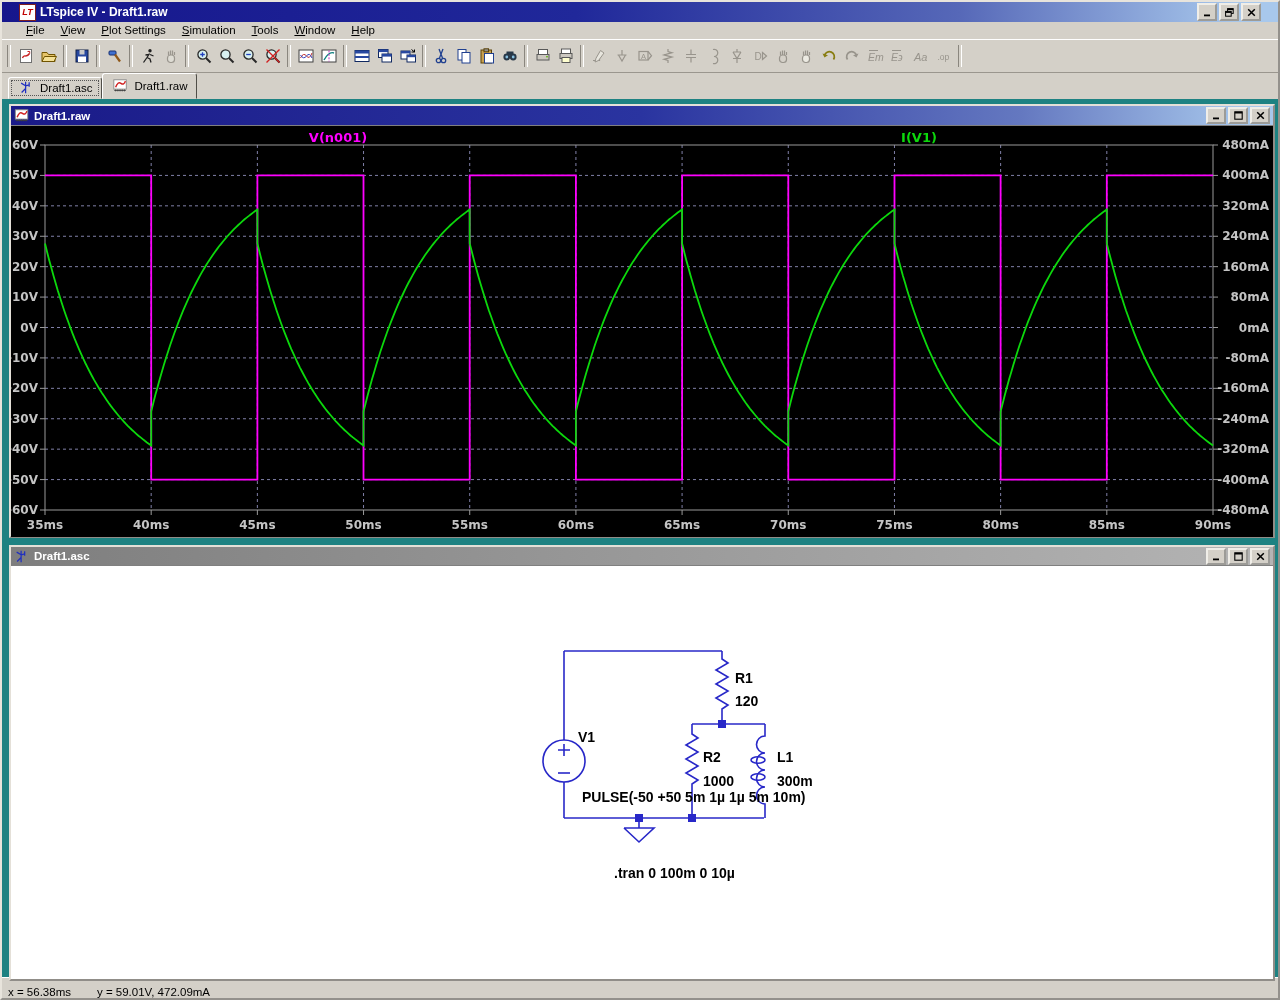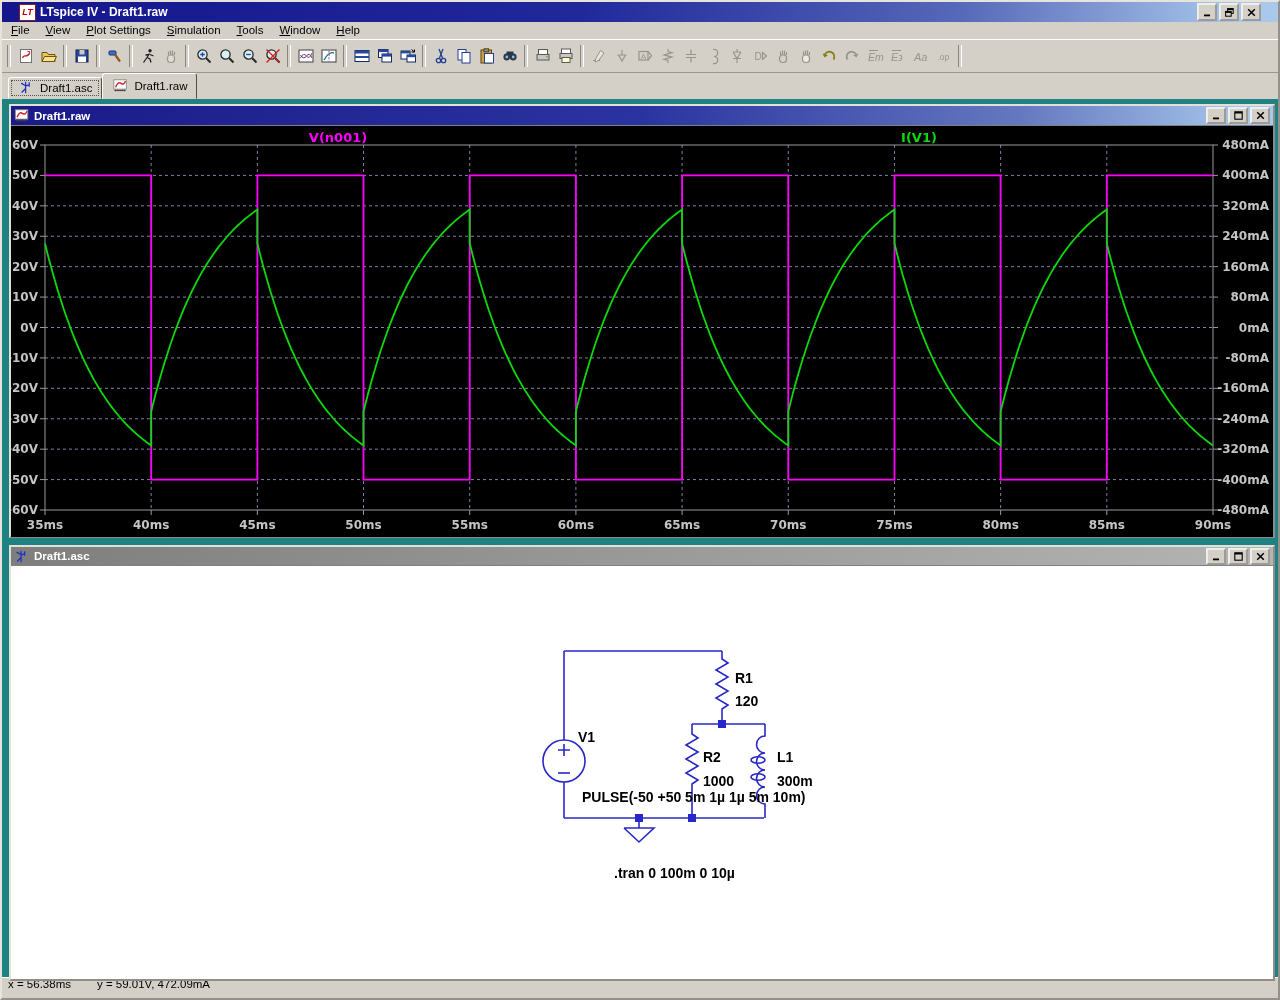--- a/index.html
+++ b/index.html
@@ -9,21 +9,21 @@
 
   
   .titlebar{height:20px;flex:0 0 20px;background:linear-gradient(90deg,#16168C 0%,#20289A 45%,#5668B8 75%,#A8C8EC 97%);
             display:flex;align-items:center;gap:4px;padding:0 17px;color:#fff;font-weight:bold;font-size:12px;}
   .app-icon{width:15px;height:15px;background:#fff;border:1px solid #802020;display:flex;align-items:center;justify-content:center;}
   .app-icon span{color:#C00000;font-size:9px;font-weight:bold;font-style:italic;}
   .tb-ctrls{margin-left:auto;display:flex;gap:2px;}
   .win-btn{width:16px;height:14px;background:#D4D0C8;border:2px outset #F0EEE8;display:flex;align-items:center;justify-content:center;}
 
   
-  .menubar{height:17px;flex:0 0 17px;display:flex;align-items:center;font-size:11.5px;color:#000;padding-left:1px;}
+  .menubar{height:17px;flex:0 0 17px;display:flex;align-items:center;font-size:11.5px;color:#000;padding-left:16px;}
   .menu-item{padding:1px 8px 2px 8px;}
 
   
   .toolbar{height:30px;flex:0 0 30px;display:flex;align-items:center;padding:1px 2px;
            border-top:1px solid #FFF;border-bottom:1px solid #9A968E;}
   .tb-btn{width:23px;height:25px;display:flex;align-items:center;justify-content:center;}
   .tb-sep{width:2px;height:22px;border-left:1px solid #8A867E;border-right:1px solid #FFF;margin:0 3px;}
 
   
   .tabstrip{height:26px;flex:0 0 26px;display:flex;align-items:flex-end;padding-left:6px;position:relative;}
@@ -46,21 +46,21 @@
 
   .plot-area{height:411px;background:#000;position:relative;border-top:1px solid #808080;}
   #plot-svg{position:absolute;left:0;top:0;}
   .ax{font-family:"DejaVu Sans",sans-serif;font-size:12px;font-weight:bold;fill:#C4C4C4;}
   .tl{font-family:"DejaVu Sans",sans-serif;font-size:13px;font-weight:bold;}
 
   .schem-area{height:413px;background:#FFFFFF;position:relative;border-top:1px solid #808080;}
   .schem-text{font-family:"Liberation Sans",sans-serif;font-size:14px;font-weight:600;fill:#000;}
 
   
-  .statusbar{height:20px;flex:0 0 20px;border-top:1px solid #FFF;display:flex;align-items:flex-start;
+  .statusbar{height:20px;flex:0 0 20px;border-top:1px solid #FFF;display:flex;align-items:flex-end;
              font-size:11.5px;color:#000;padding-left:6px;gap:26px;}
 </style>
 </head>
 <body>
 
 <div class="app">
 
   <div class="titlebar">
     <span class="app-icon">
         <span>LT</span>

